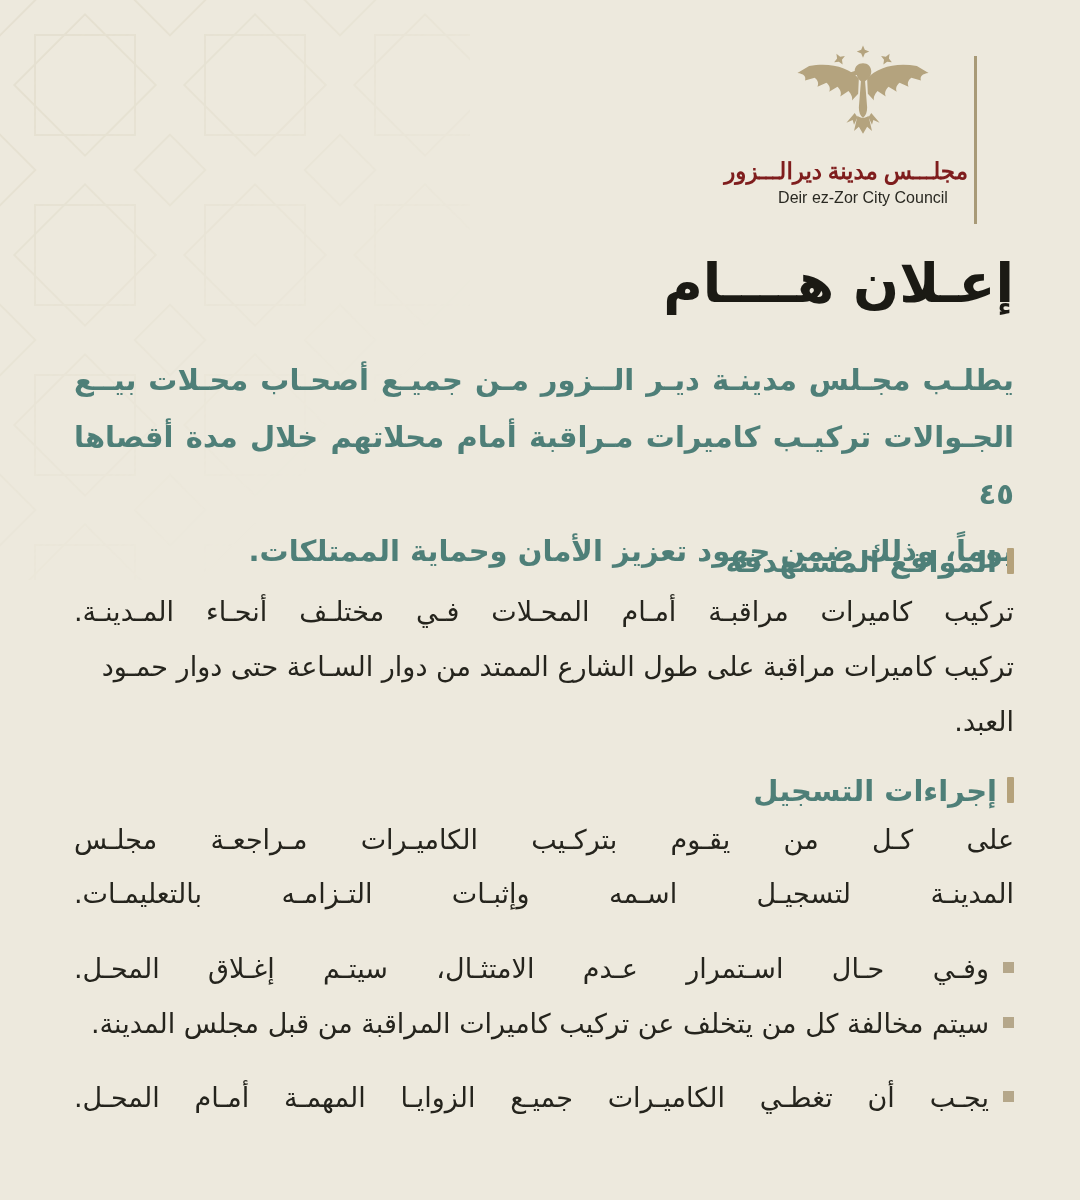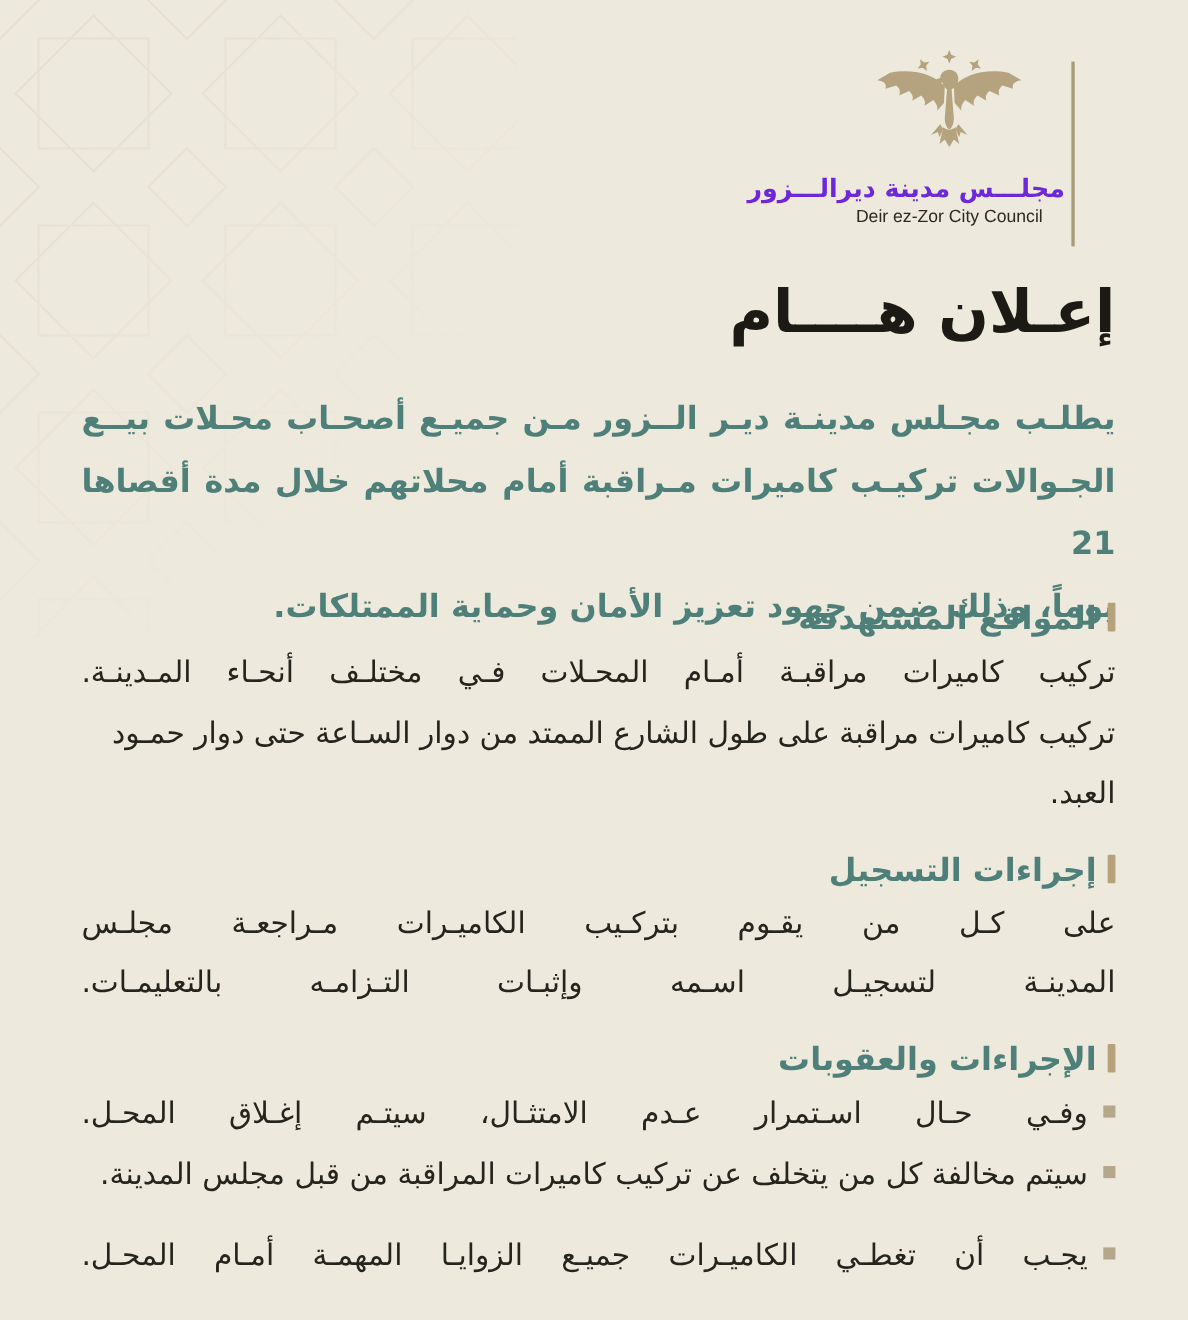--- a/index.html
+++ b/index.html
@@ -14,21 +14,21 @@
     position:absolute;top:0;left:0;width:470px;height:580px;
     opacity:.55;pointer-events:none;
     -webkit-mask-image:linear-gradient(135deg,rgba(0,0,0,.85) 10%,rgba(0,0,0,0) 75%);
     mask-image:linear-gradient(135deg,rgba(0,0,0,.85) 10%,rgba(0,0,0,0) 75%);
   }
   
   .logo{
     position:absolute;top:44px;right:112px;width:210px;text-align:center;
   }
   .logo .emblem{display:block;margin:0 auto 6px auto;}
-  .logo .ar{font-size:23px;font-weight:bold;color:#6d28d9;line-height:30px;white-space:nowrap;}
+  .logo .ar{font-size:23px;font-weight:bold;color:#7f1d1d;line-height:30px;white-space:nowrap;font-family:Liberation Serif, serif;}
   .logo .en{font-size:16px;color:#2A2922;line-height:22px;white-space:nowrap;font-family:"Liberation Sans","DejaVu Sans",sans-serif;}
   .logo-rule{
     position:absolute;top:56px;right:103px;width:3px;height:168px;background:#A89A77;
   }
   
   .main-title{
     position:absolute;top:252px;right:66px;left:80px;
     text-align:right;font-size:54px;font-weight:bold;color:#1B1A14;
   }
   
@@ -88,21 +88,21 @@
   </svg>
   <div class="ar">مجلـــس مدينة ديرالـــزور</div>
   <div class="en">Deir ez-Zor City Council</div>
 </div>
 <div class="logo-rule"></div>
 
 <div class="main-title">إعـلان هــــام</div>
 
 <div class="intro">
   <div class="jl">يطلـب مجـلس مدينـة ديـر الــزور مـن جميـع أصحـاب محـلات بيــع</div>
-  <div class="jl">الجـوالات تركيـب كاميرات مـراقبة أمام محلاتهم خلال مدة أقصاها 21</div>
+  <div class="jl">الجـوالات تركيـب كاميرات مـراقبة أمام محلاتهم خلال مدة أقصاها ٤٥</div>
   <div class="rl">يوماً، وذلك ضمن جهود تعزيز الأمان وحماية الممتلكات.</div>
 </div>
 
 <div class="sections">
 
   <div class="section s1">
     <div class="sec-head">
       <span class="bar"></span><span>المواقع المستهدفة</span>
     </div>
     <div class="line jl"><span>تركيب كاميرات مراقبـة أمـام المحـلات فـي مختلـف أنحـاء المـدينـة.</span></div>
@@ -111,23 +111,20 @@
 
   <div class="section s2">
     <div class="sec-head">
       <span class="bar"></span><span>إجراءات التسجيل</span>
     </div>
     <div class="line jl"><span>على كـل من يقـوم بتركـيب الكاميـرات مـراجعـة مجلـس</span></div>
     <div class="line jl"><span>المدينـة لتسجيـل اسـمه وإثبـات التـزامـه بالتعليمـات.</span></div>
   </div>
 
   <div class="section s3">
-    <div class="sec-head">
-      <span class="bar"></span><span>الإجراءات والعقوبات</span>
-    </div>
     <div class="line jl">
       <span class="sq"></span><span>وفـي حـال اسـتمرار عـدم الامتثـال، سيتـم إغـلاق المحـل.</span>
     </div>
     <div class="line rl">
       <span class="sq"></span><span>سيتم مخالفة كل من يتخلف عن تركيب كاميرات المراقبة من قبل مجلس المدينة.</span>
     </div>
   </div>
 
   <div class="section s4">
     <div class="line jl">

